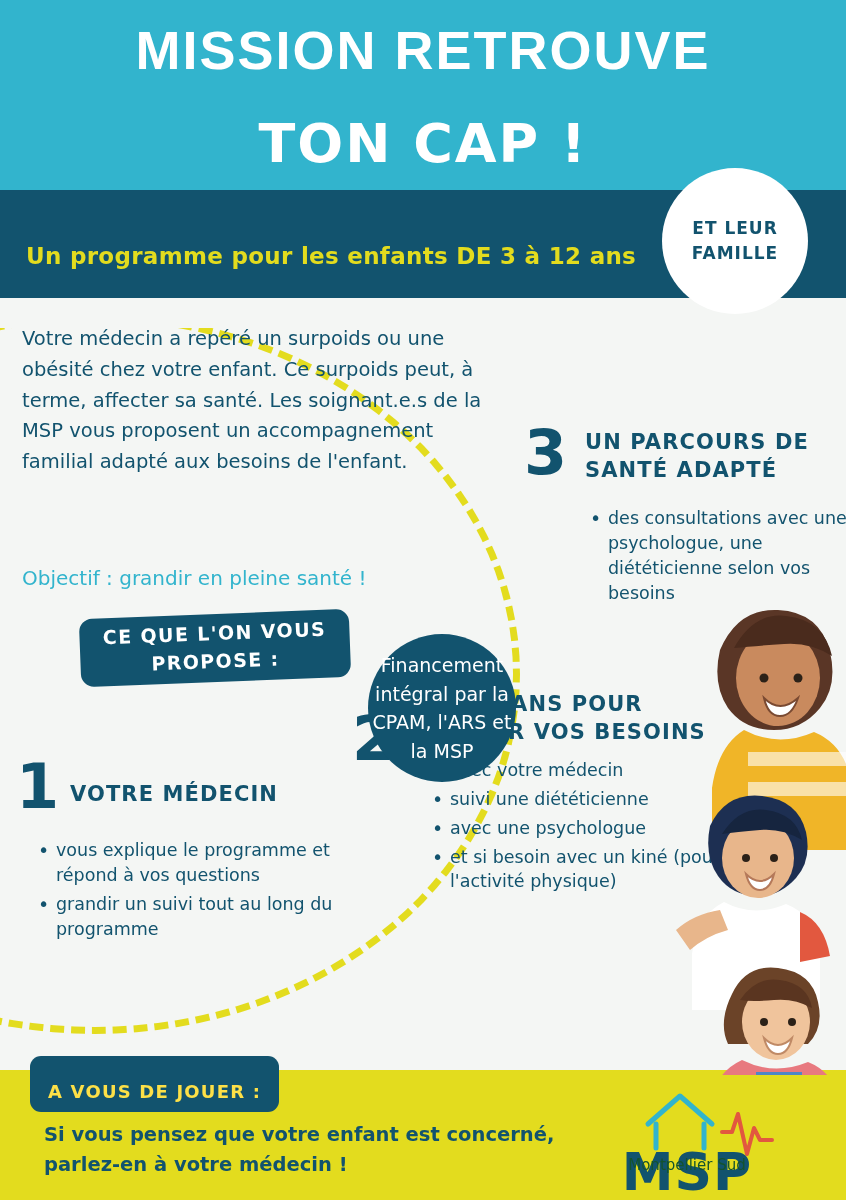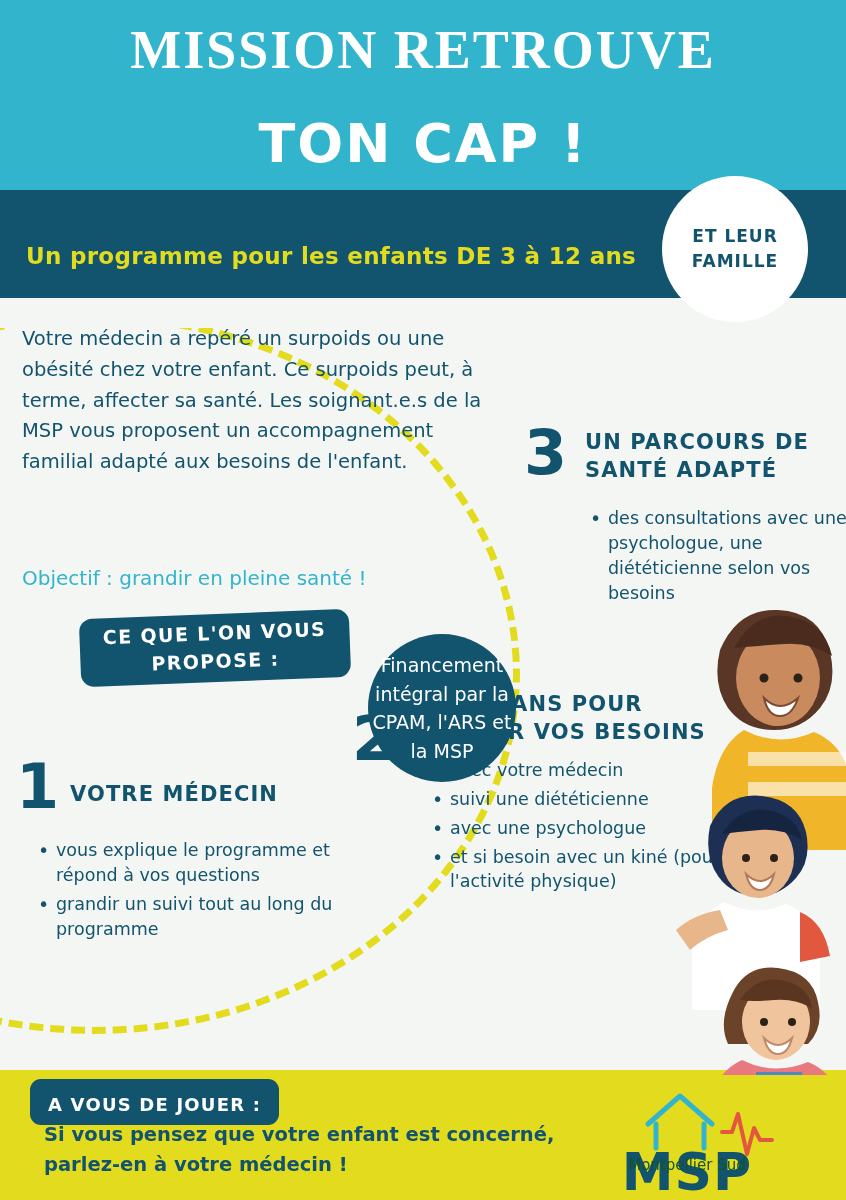--- a/index.html
+++ b/index.html
@@ -27,21 +27,21 @@
     left: 0; top: 0;
     width: 846px; height: 190px;
     background: #32b4cd;
   }
   .title-main {
     position: absolute;
     left: 0; top: 18px;
     width: 846px;
     text-align: center;
     color: #ffffff;
-    font-family: Liberation Serif, serif;
+    font-family: Liberation Sans, sans-serif;
     font-weight: bold;
     font-size: 54px;
     letter-spacing: 2px;
     line-height: 1.22;
     text-transform: uppercase;
   }
   .title-line2 {
     position: absolute;
     left: 0; top: 112px;
     width: 846px;
@@ -65,21 +65,21 @@
     left: 26px; top: 243px;
     color: #e3dc1e;
     font-size: 23px;
     font-weight: bold;
     letter-spacing: 0.3px;
   }
 
   
   .family-bubble {
     position: absolute;
-    left: 662px; top: 176px;
+    left: 662px; top: 168px;
     width: 146px; height: 146px;
     border-radius: 50%;
     background: #ffffff;
     color: #12536e;
     display: flex;
     flex-direction: column;
     align-items: center;
     justify-content: center;
     font-size: 17px;
     font-weight: bold;
@@ -223,25 +223,25 @@
 
   
   .bottom-band {
     position: absolute;
     left: 0; top: 1070px;
     width: 846px; height: 130px;
     background: #e3dc1e;
   }
   .play-badge {
     position: absolute;
-    left: 30px; top: 1079px;
+    left: 30px; top: 1056px;
     background: #12536e;
-    color: #ffffff;
+    color: #fde047;
     border-radius: 11px;
-    padding: 15px 18px 10px 18px;
+    padding: 25px 18px 10px 18px;
     font-size: 18px;
     font-weight: bold;
     letter-spacing: 1.2px;
   }
   .bottom-text {
     position: absolute;
     left: 44px; top: 1120px;
     width: 520px;
     color: #12536e;
     font-size: 19.5px;

